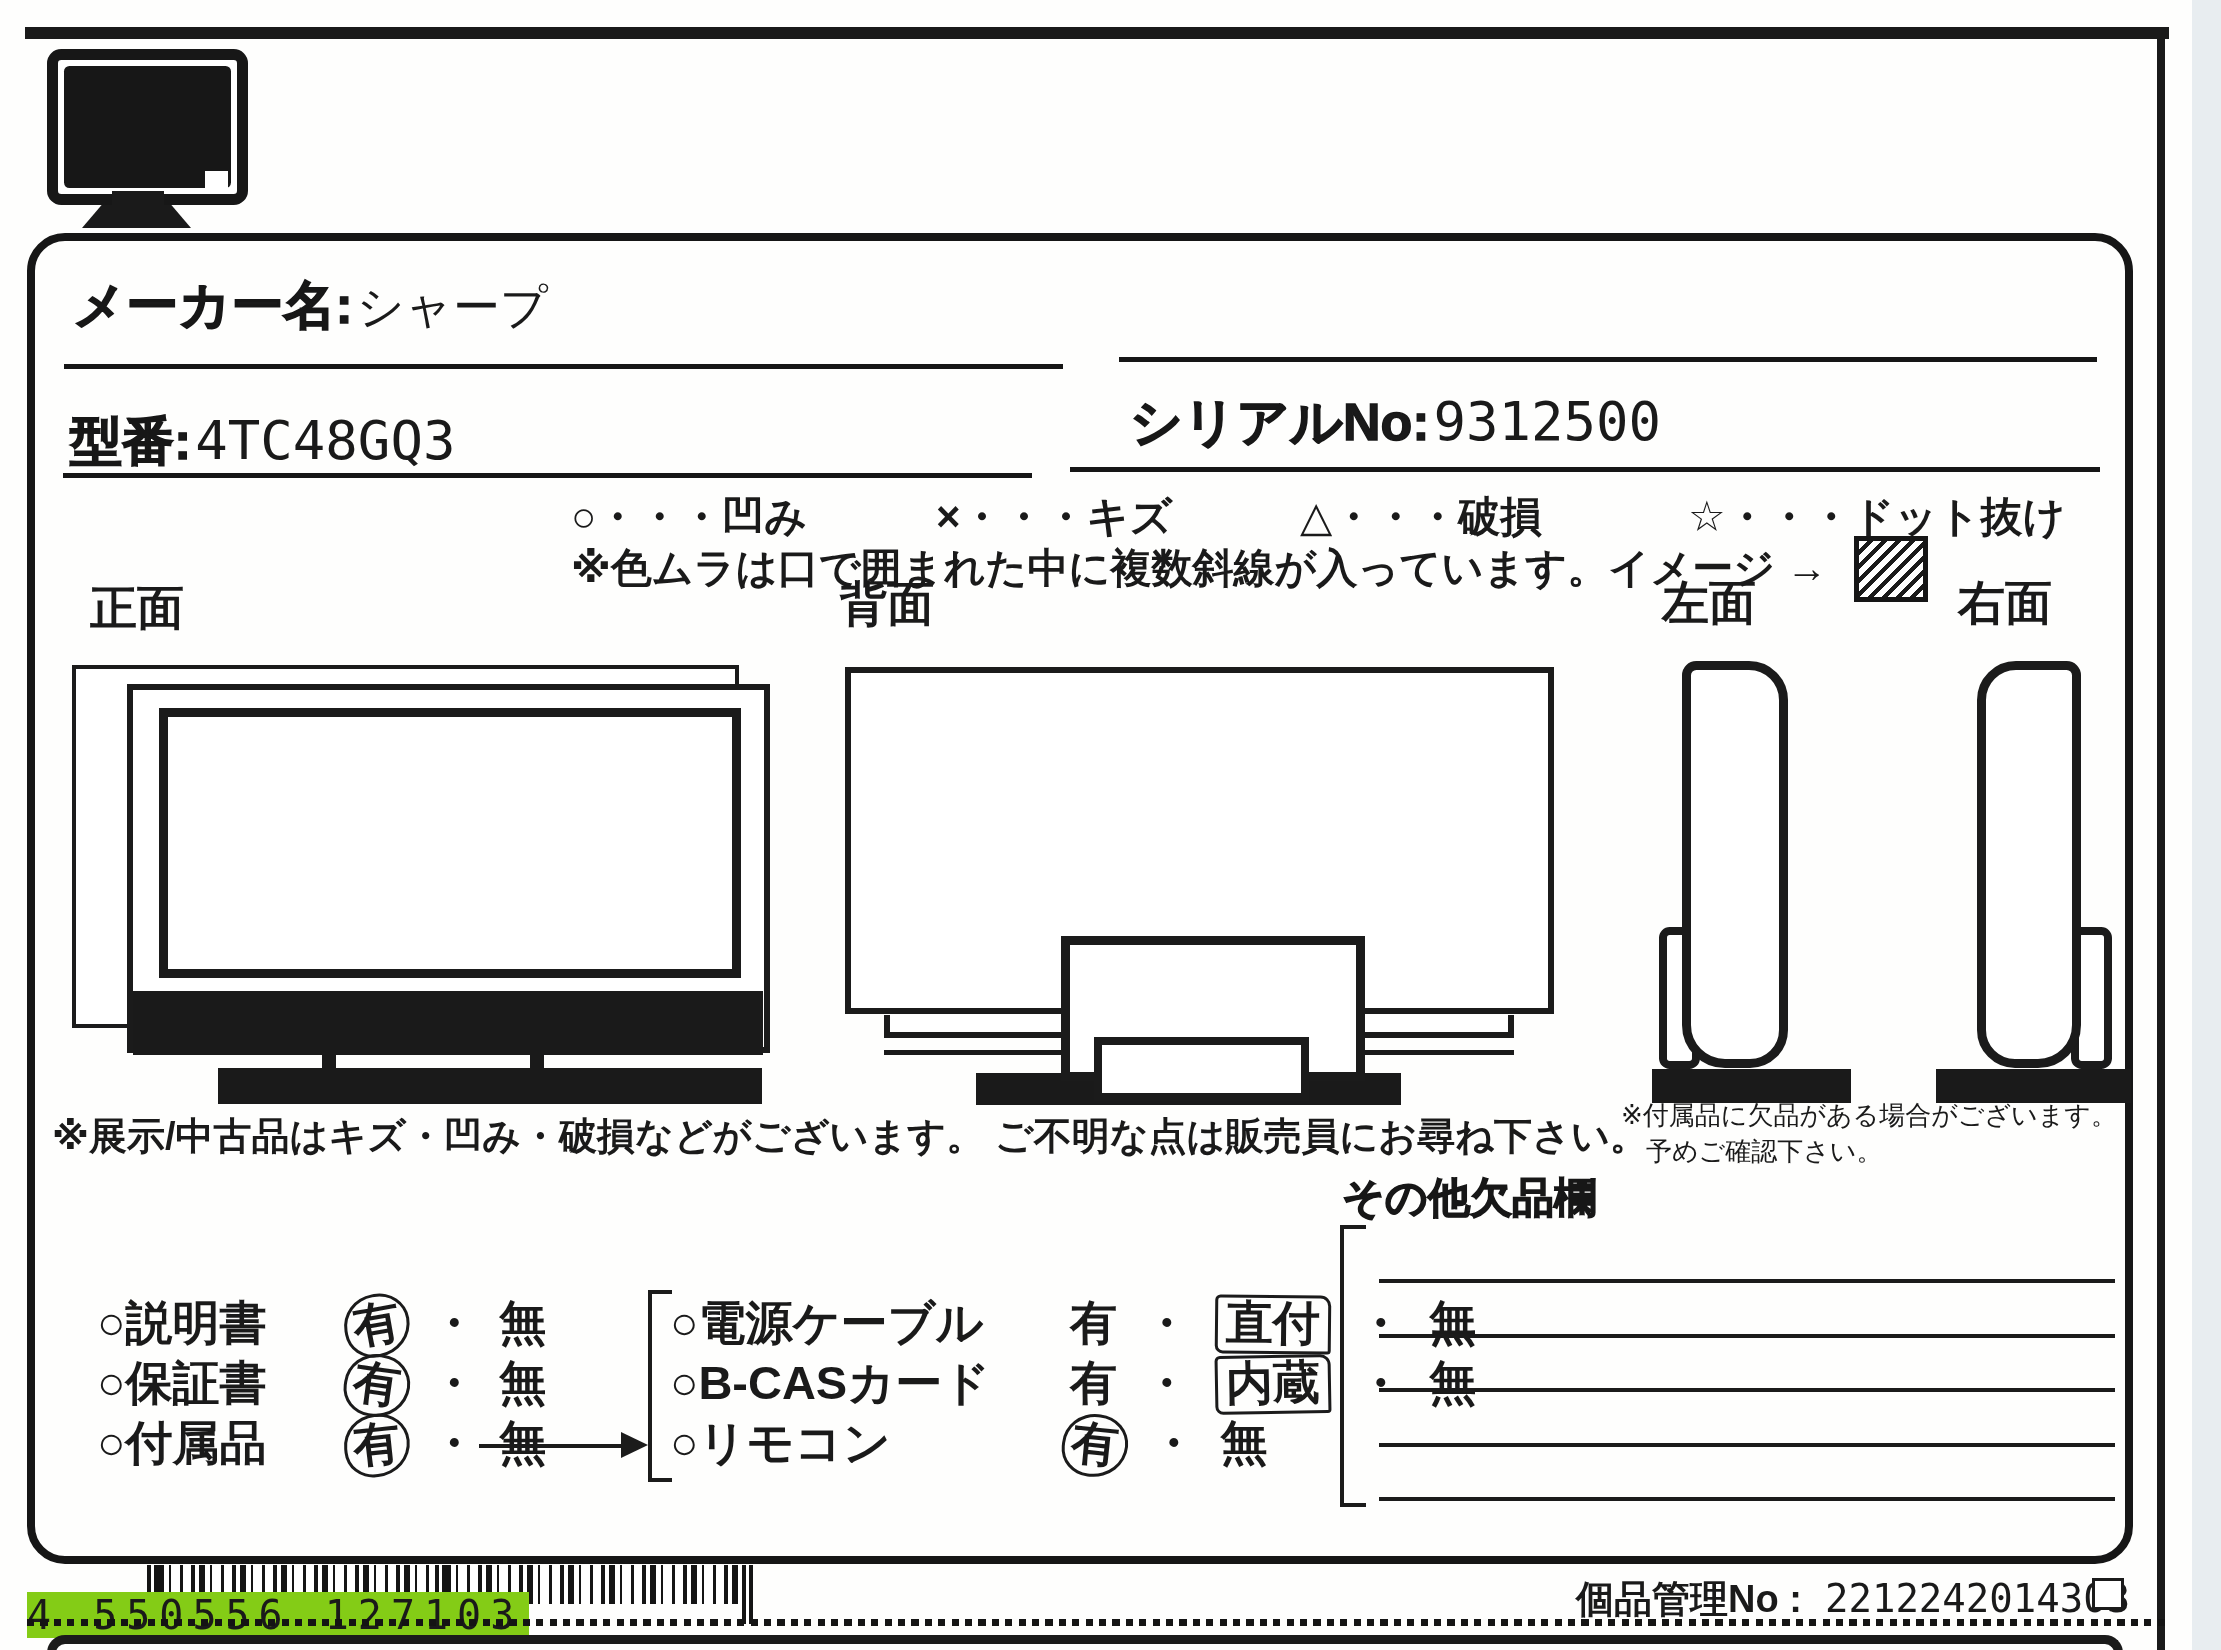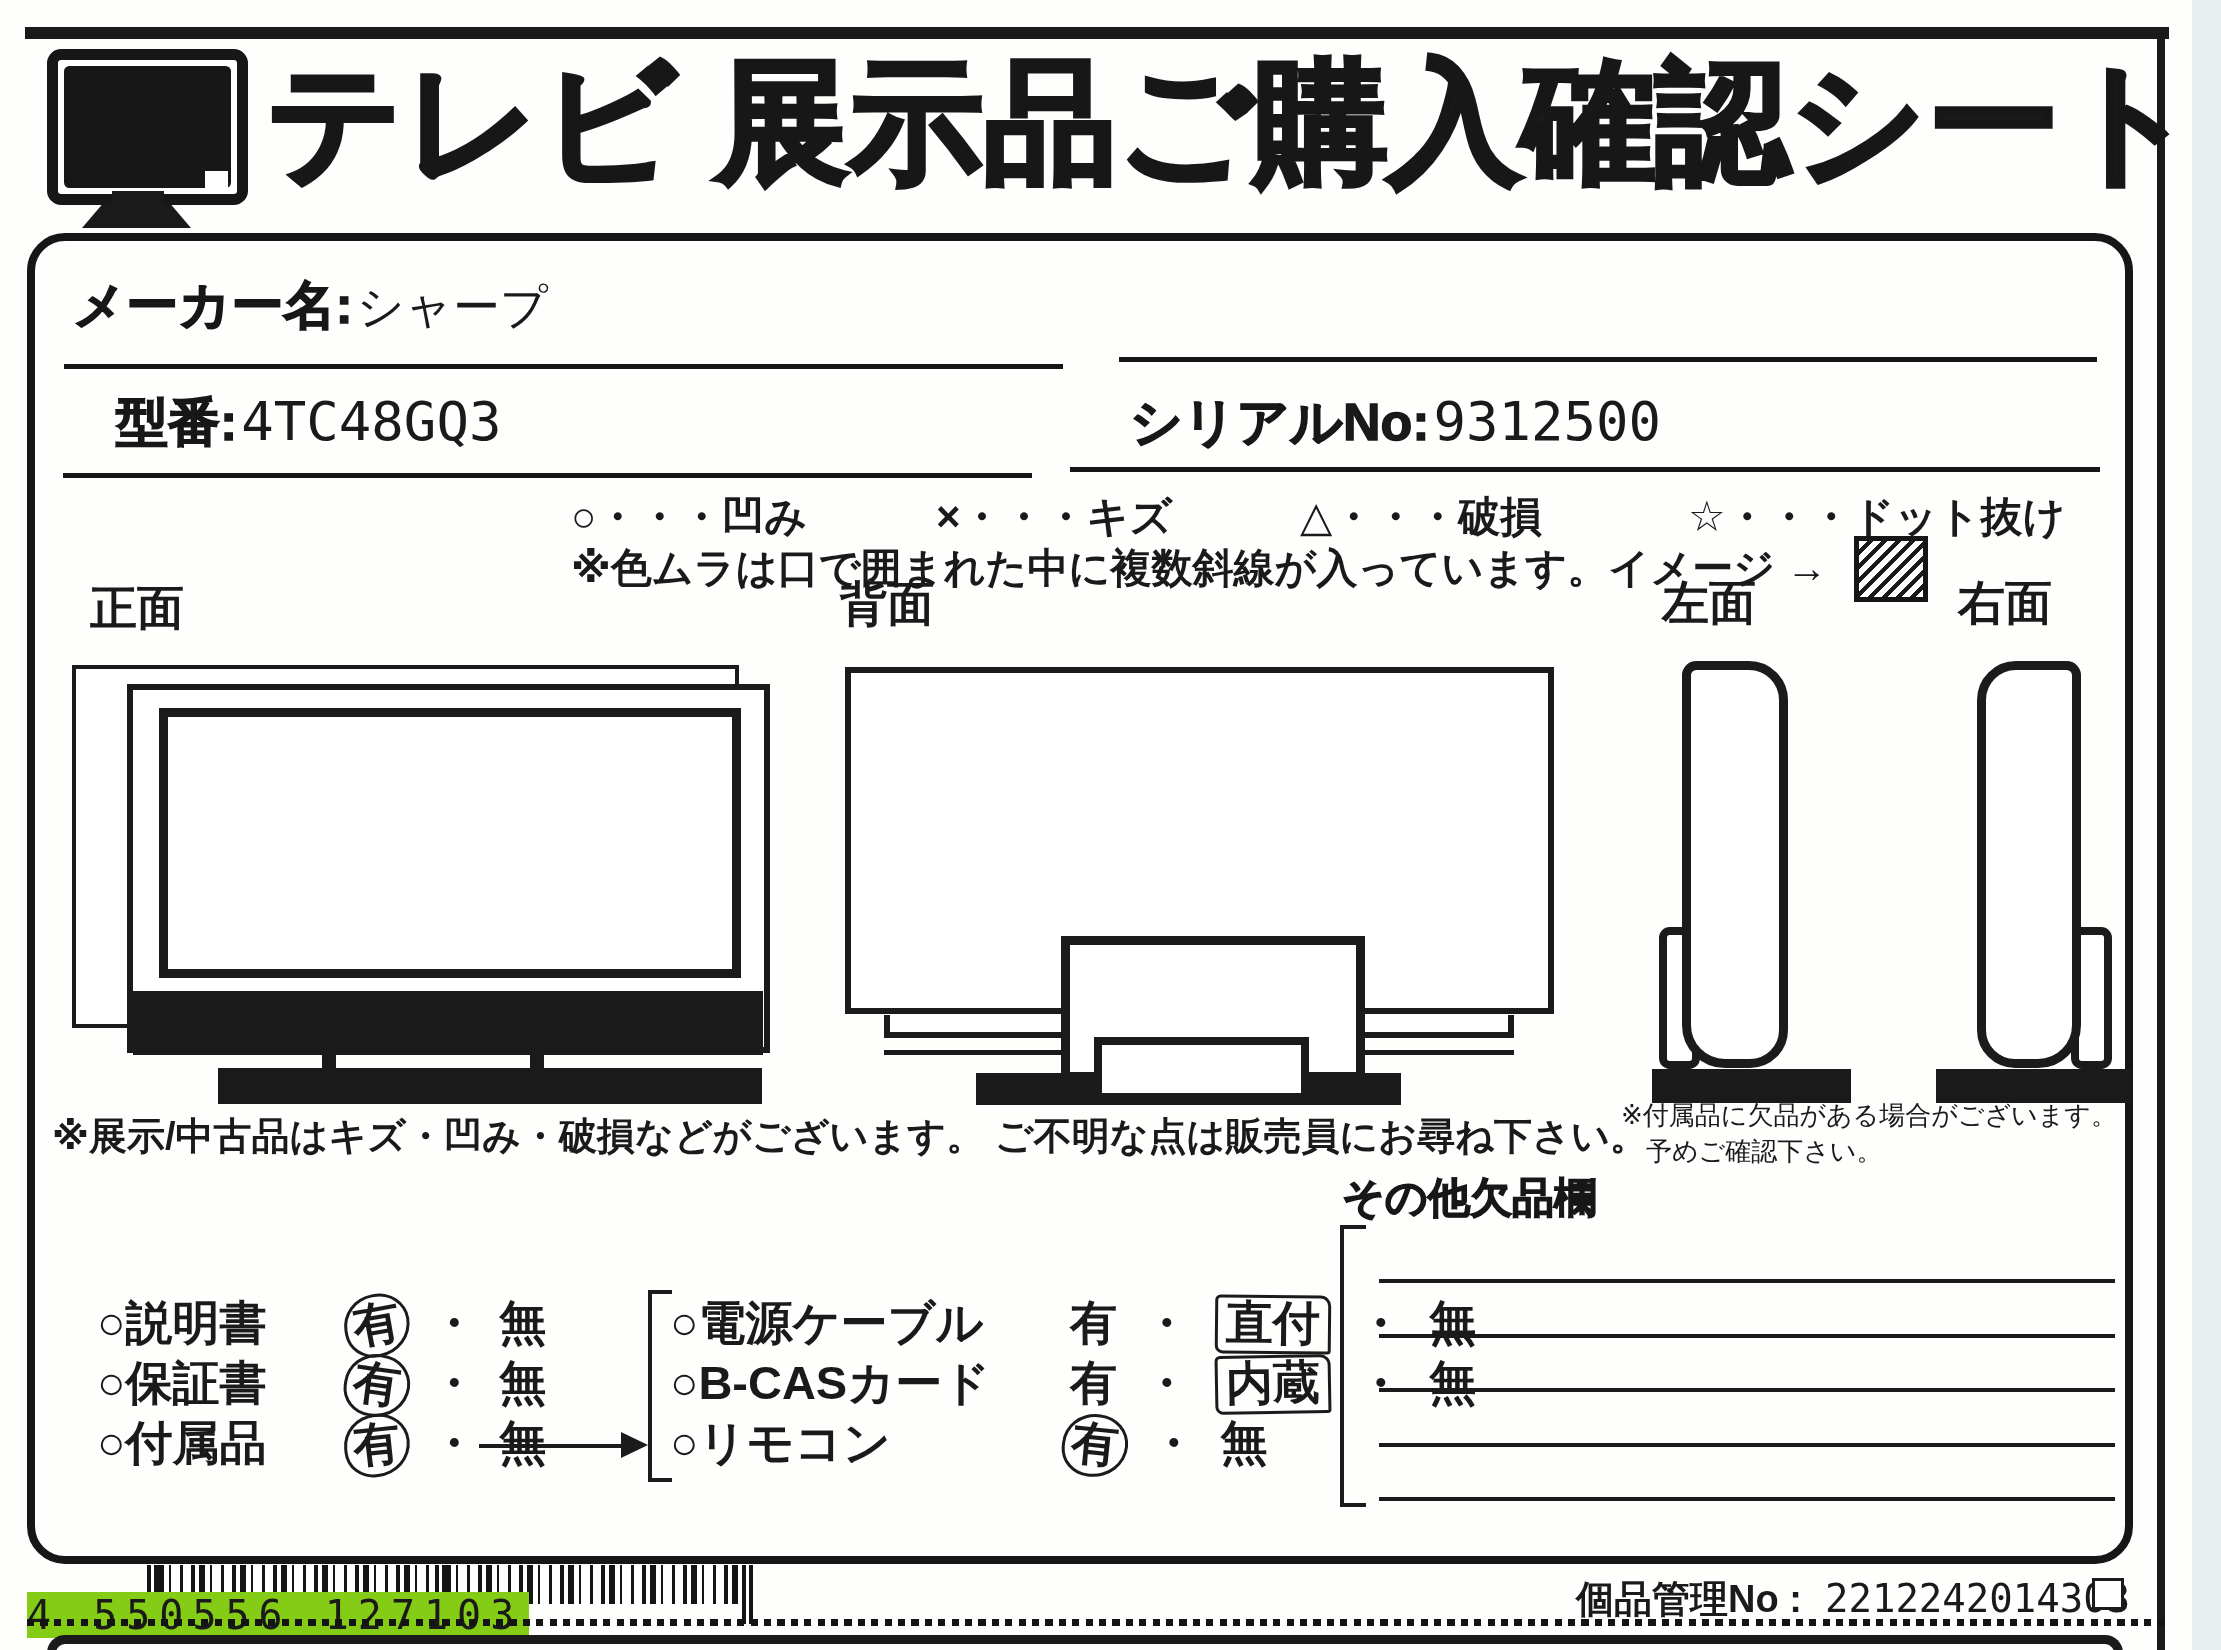--- a/index.html
+++ b/index.html
@@ -67,32 +67,31 @@
 
   <div class="abs ink" style="left:25px;top:27px;width:2144px;height:11.6px;"></div>
   <div class="abs ink" style="left:2157px;top:27px;width:8px;height:1624px;"></div>
 
   <div class="abs monitor" style="left:47px;top:49px;width:179px;height:134px;">
     <div class="monitor-screen"></div>
     <div class="monitor-notch"></div>
   </div>
   <div class="abs ink" style="left:112px;top:191px;width:52px;height:14.3px;"></div>
   <div class="abs ink" style="left:82px;top:205px;width:109px;height:23px;clip-path:polygon(18% 0,82% 0,100% 100%,0 100%);"></div>
-  <div class="abs title nowrap" style="left:267px;top:56px;">テレビ 展示品ご購入確認シート</div>
 
   <div class="abs mainbox" style="left:27px;top:233px;width:2090px;height:1315px;"></div>
 
   <div class="abs nowrap" style="left:73px;top:279px;">
     <span class="lbl">メーカー名:</span>
     <span class="val">シャープ</span>
   </div>
   <div class="abs uline" style="left:64px;top:364px;width:999px;"></div>
   <div class="abs uline" style="left:1119px;top:357px;width:978px;"></div>
 
-  <div class="abs nowrap" style="left:70px;top:392px;margin-left:46px;">
+  <div class="abs nowrap" style="left:70px;top:411px;">
     <span class="lbl">型番:</span>
     <span class="val mono" style="font-size:54px;">4TC48GQ3</span>
   </div>
   <div class="abs uline" style="left:63px;top:473px;width:969px;"></div>
   <div class="abs nowrap" style="left:1130px;top:392px;">
     <span class="lbl">シリアルNo:</span>
     <span class="val mono" style="font-size:54px;">9312500</span>
   </div>
   <div class="abs uline" style="left:1070px;top:467px;width:1030px;"></div>
 

